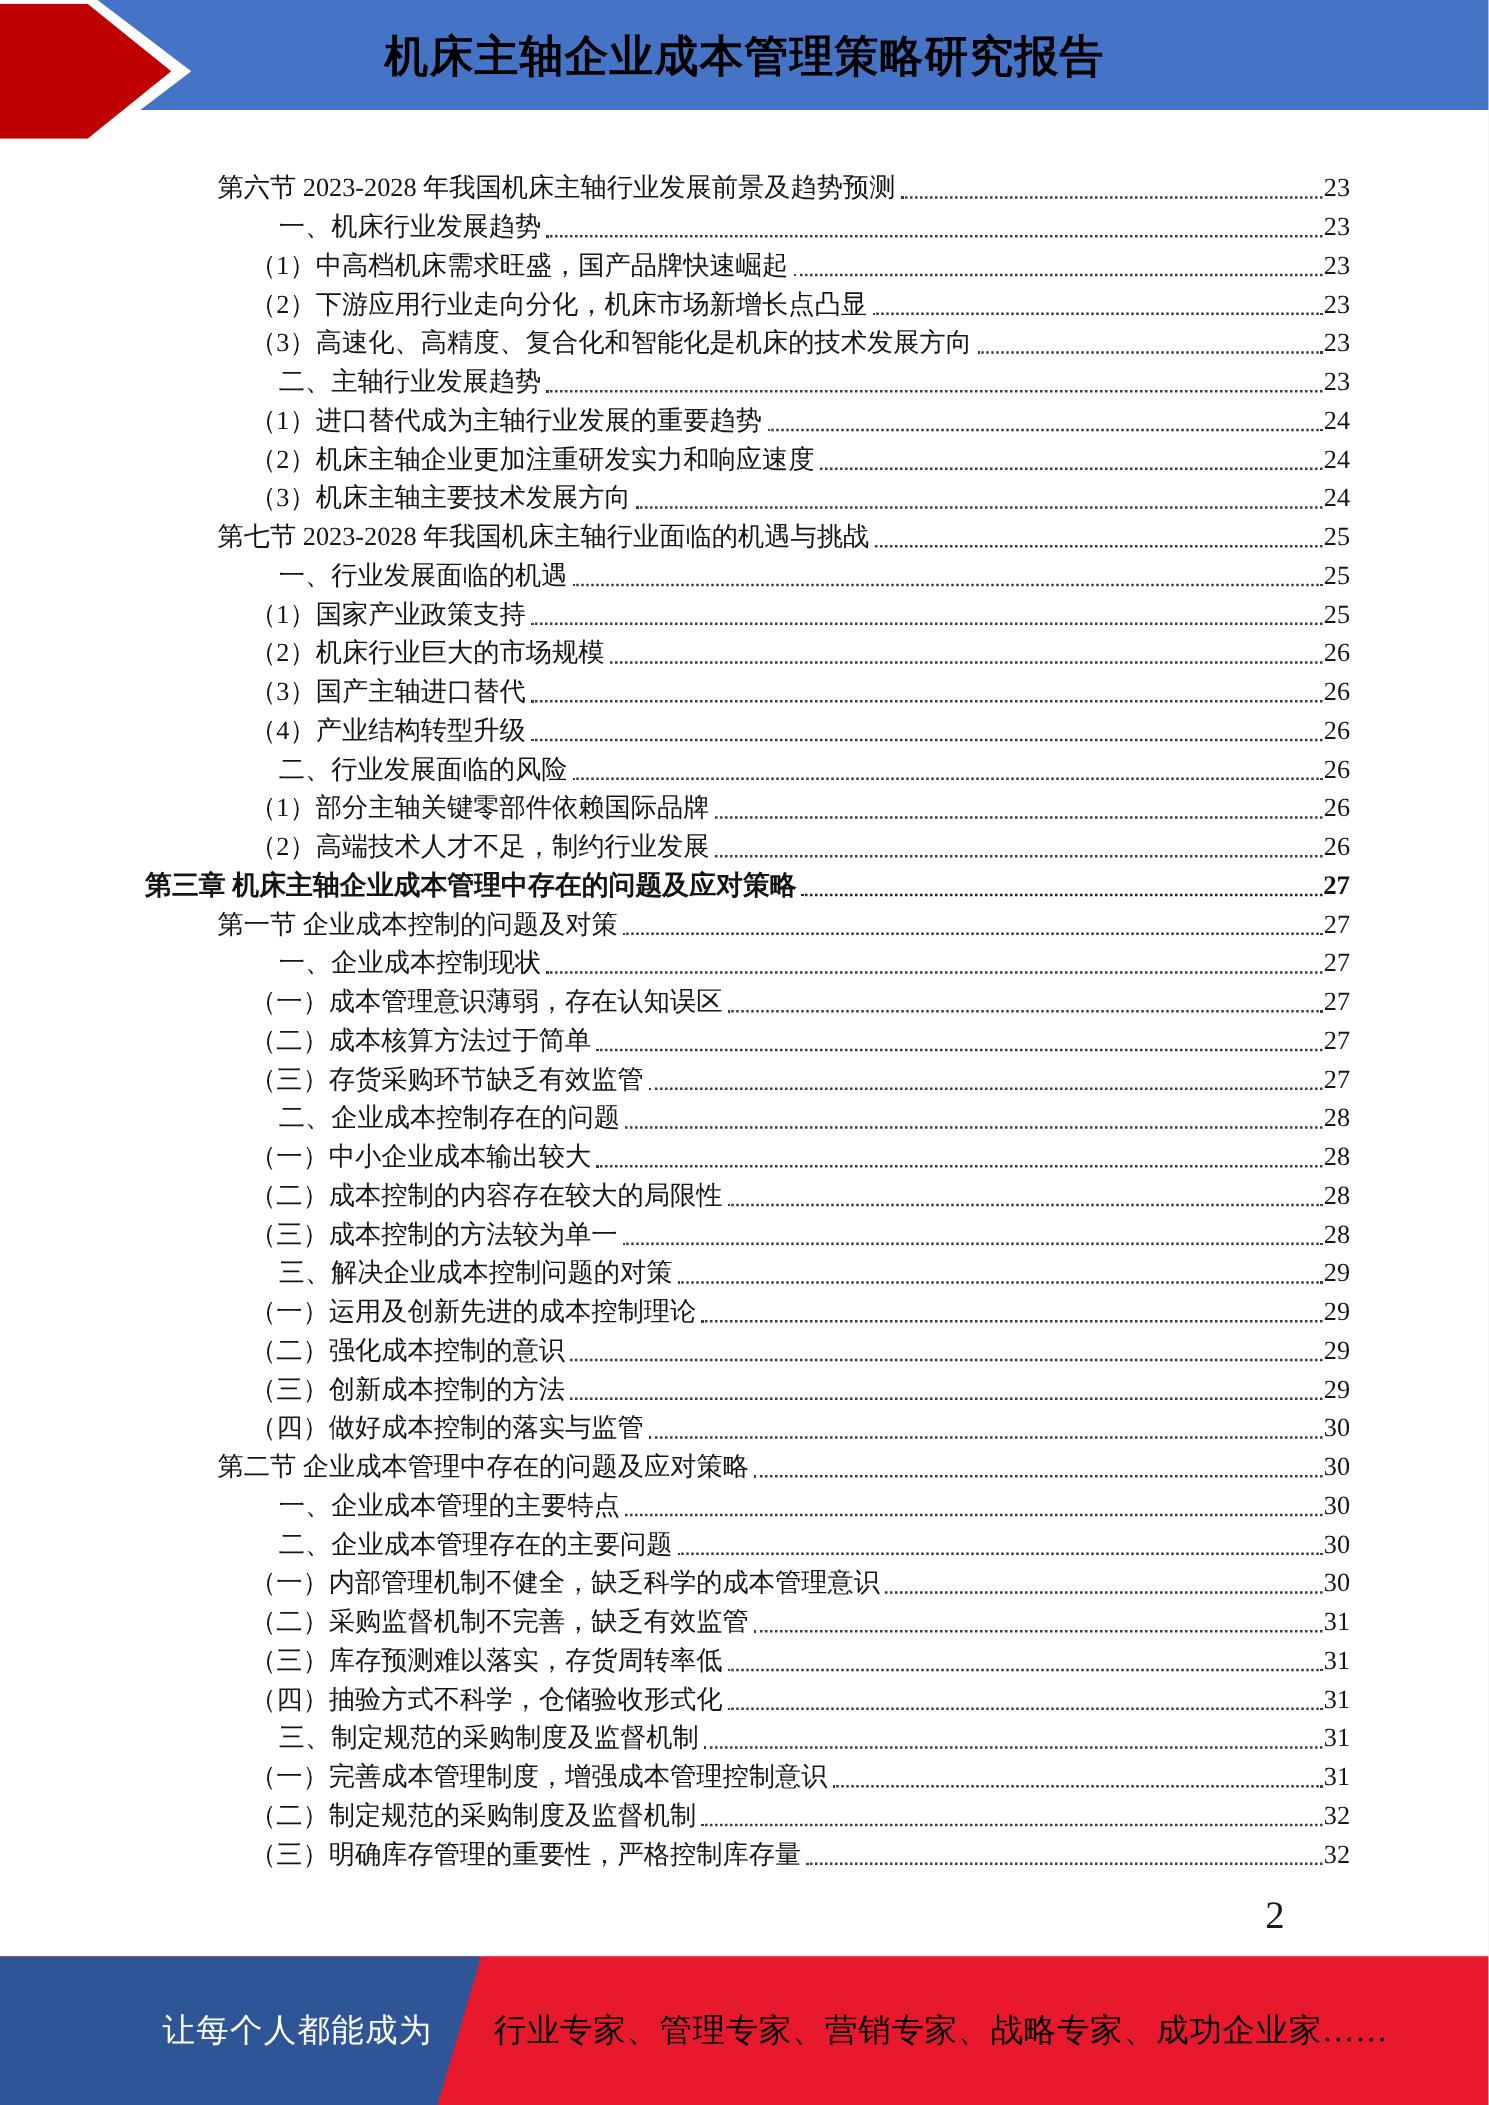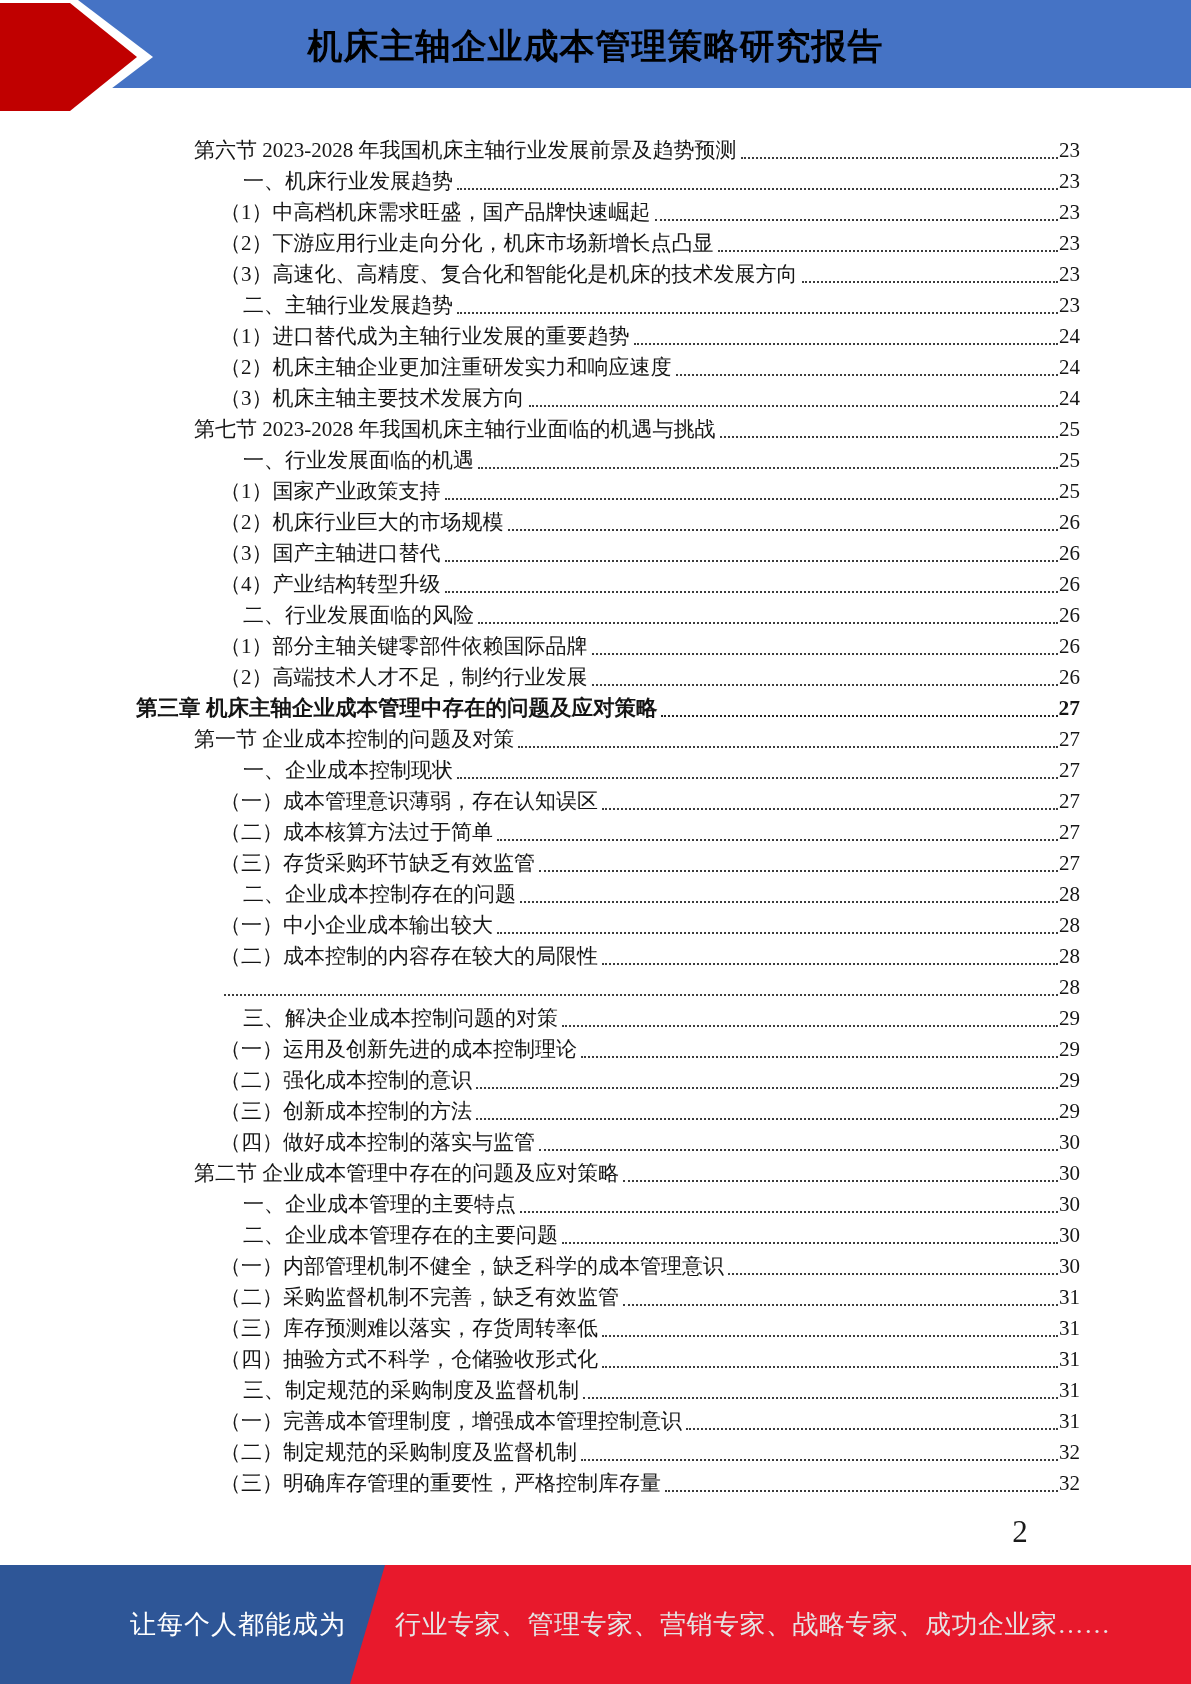--- a/index.html
+++ b/index.html
@@ -30,21 +30,21 @@
     clip-path:polygon(0 0,78px 0,153px 57px,78px 114px,0 114px);
   }
   .arrow-red{
     position:absolute;top:0;left:0;width:160px;height:114px;
     background:var(--arrow-red,#C00000);
     clip-path:polygon(0 3px,70px 3px,137px 57px,70px 111px,0 111px);
   }
 
   
   .toc{
-    position:absolute;top:134px;left:136px;right:111px;
+    position:absolute;top:134px;left:116px;right:111px;
     color:#151515;
   }
   .toc-row{
     display:flex;align-items:flex-end;
     height:31px;font-size:21px;line-height:29px;
   }
   .toc-row .t{white-space:pre;}
   .toc-row .leader{
     flex:1 1 auto;min-width:18px;
     border-bottom:2px dotted #3c3c3c;
@@ -74,21 +74,21 @@
     clip-path:polygon(0 0,385px 0,350px 100%,0 100%);
   }
   .footer-left{
     position:absolute;top:0;left:0;width:346px;height:94px;
     line-height:119px;text-align:right;
     color:#ffffff;font-size:26px;letter-spacing:1px;
   }
   .footer-right{
     position:absolute;top:0;left:395px;height:119px;
     line-height:119px;
-    color:#e5e5e5;font-size:26px;letter-spacing:0.5px;
+    color:#000000;font-size:26px;letter-spacing:0.5px;
   }
 </style>
 </head>
 <body>
 
 <div class="page" style="--banner-blue: #4573C5; --arrow-red: #C00000; --footer-blue: #2E5697; --footer-red: #E8192C; --paper: #FFFFFF;">
 
   <div class="banner">
     <div class="banner-title">机床主轴企业成本管理策略研究报告</div>
     <div class="arrow-white"></div>
@@ -226,20 +226,21 @@
         <span class="t">（一）中小企业成本输出较大</span>
         <span class="leader"></span>
         <span class="pg">28</span>
       </div>
       <div class="toc-row lvl-paren">
         <span class="t">（二）成本控制的内容存在较大的局限性</span>
         <span class="leader"></span>
         <span class="pg">28</span>
       </div>
       <div class="toc-row lvl-paren">
+        <span class="t">（三）成本控制的方法较为单一</span>
         <span class="leader"></span>
         <span class="pg">28</span>
       </div>
       <div class="toc-row lvl-sub">
         <span class="t">三、解决企业成本控制问题的对策</span>
         <span class="leader"></span>
         <span class="pg">29</span>
       </div>
       <div class="toc-row lvl-paren">
         <span class="t">（一）运用及创新先进的成本控制理论</span>

